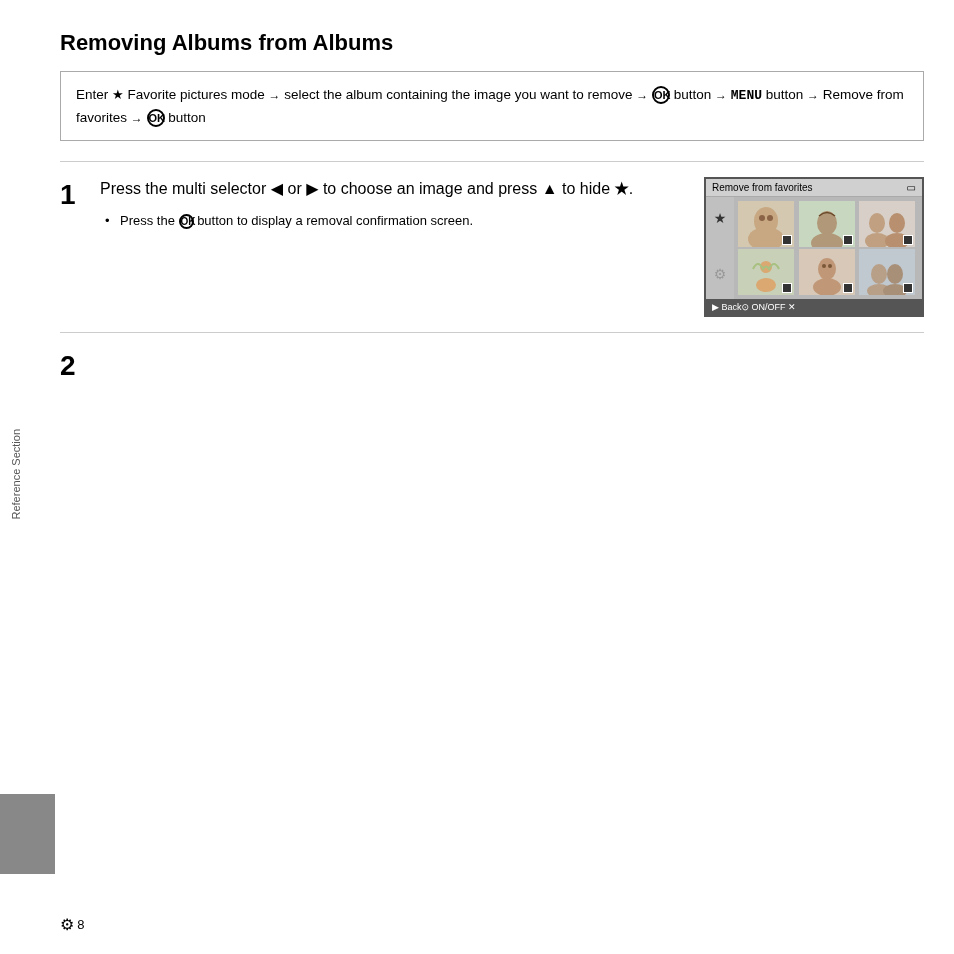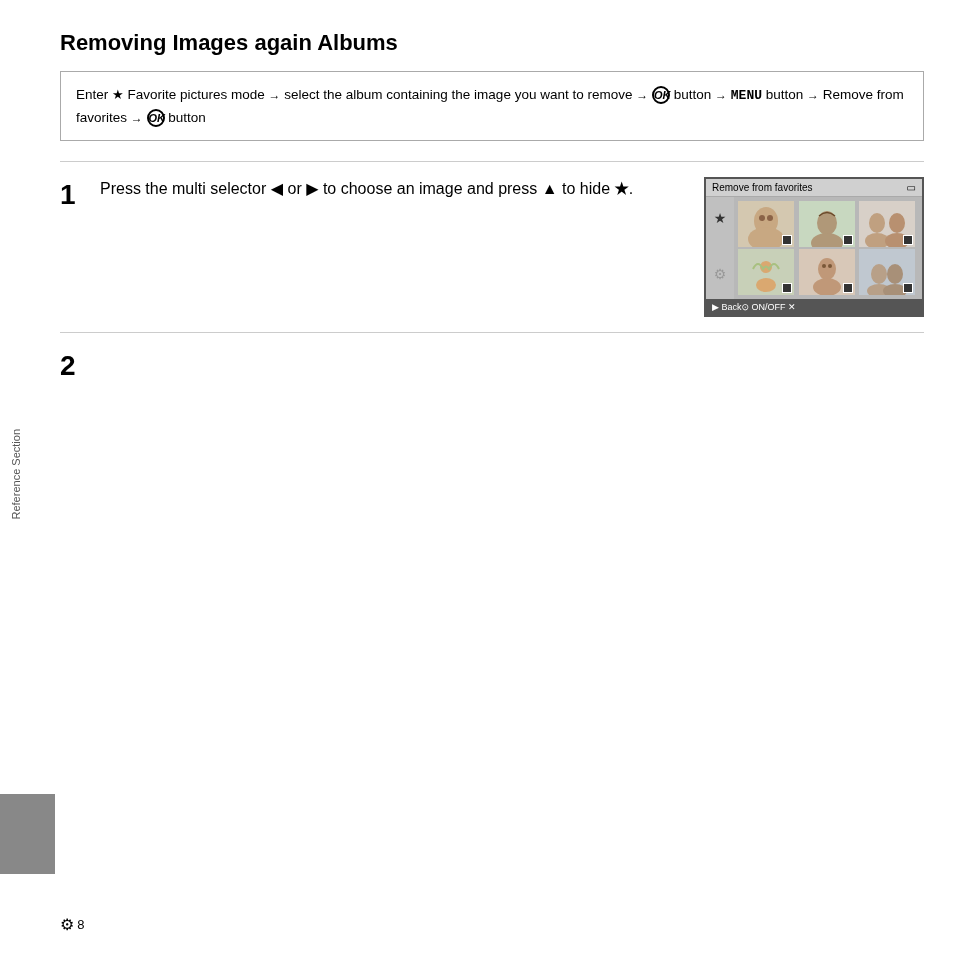--- a/index.html
+++ b/index.html
@@ -44,21 +44,20 @@
       display: inline-block;
       border: 2px solid #000;
       border-radius: 50%;
       width: 18px;
       height: 18px;
       text-align: center;
       line-height: 14px;
       font-size: 11px;
       font-weight: bold;
       vertical-align: middle;
-      font-style: italic;
     }
 
     .arrow-right {
       font-size: 12px;
     }
 
     .step-section {
       display: flex;
       border-top: 1px solid #ccc;
       padding: 15px 0;
@@ -221,35 +220,36 @@
 <body>
 
 <div class="left-sidebar">
   <div style="writing-mode: vertical-rl; transform: rotate(180deg); font-size: 11px; color: #555; white-space: nowrap; position: absolute; left: 10px; top: 45%;">Reference Section</div>
 </div>
 
 <div class="gray-tab"></div>
 
 <div class="main-content">
 
-  <h1 class="page-title">Removing Images again Albums</h1>
+  <h1 class="page-title">Removing Albums from Albums</h1>
 
   <div class="instruction-box">
     <span>
       Enter <span style="font-size:13px;">★</span> Favorite pictures mode <span class="arrow-right">→</span> select the album containing the image you want to remove <span class="arrow-right">→</span> <span class="ok-circle">OK</span> button <span class="arrow-right">→</span> <span class="menu-text" style="font-family: 'Courier New', monospace; font-weight: bold;">MENU</span> button <span class="arrow-right">→</span> Remove from favorites <span class="arrow-right">→</span> <span class="ok-circle">OK</span> button
     </span>
   </div>
 
   <div class="step-section">
     <div class="step-number">1</div>
     <div class="step-content">
       <div class="step-title">
         Press the multi selector ◀ or ▶ to choose an image and press ▲ to hide <strong>★</strong>.
       </div>
       <ul class="bullet-list">
+        <li>Press the <span class="ok-circle" style="width:15px;height:15px;line-height:11px;font-size:10px;">OK</span> button to display a removal confirmation screen.</li>
       </ul>
     </div>
 
     <div class="camera-screen">
       <div class="camera-screen-header">
         <span style="font-size:10px;">Remove from favorites</span>
         <span style="font-size:10px;">▭</span>
       </div>
       <div class="camera-screen-body">
         <div class="camera-sidebar">

